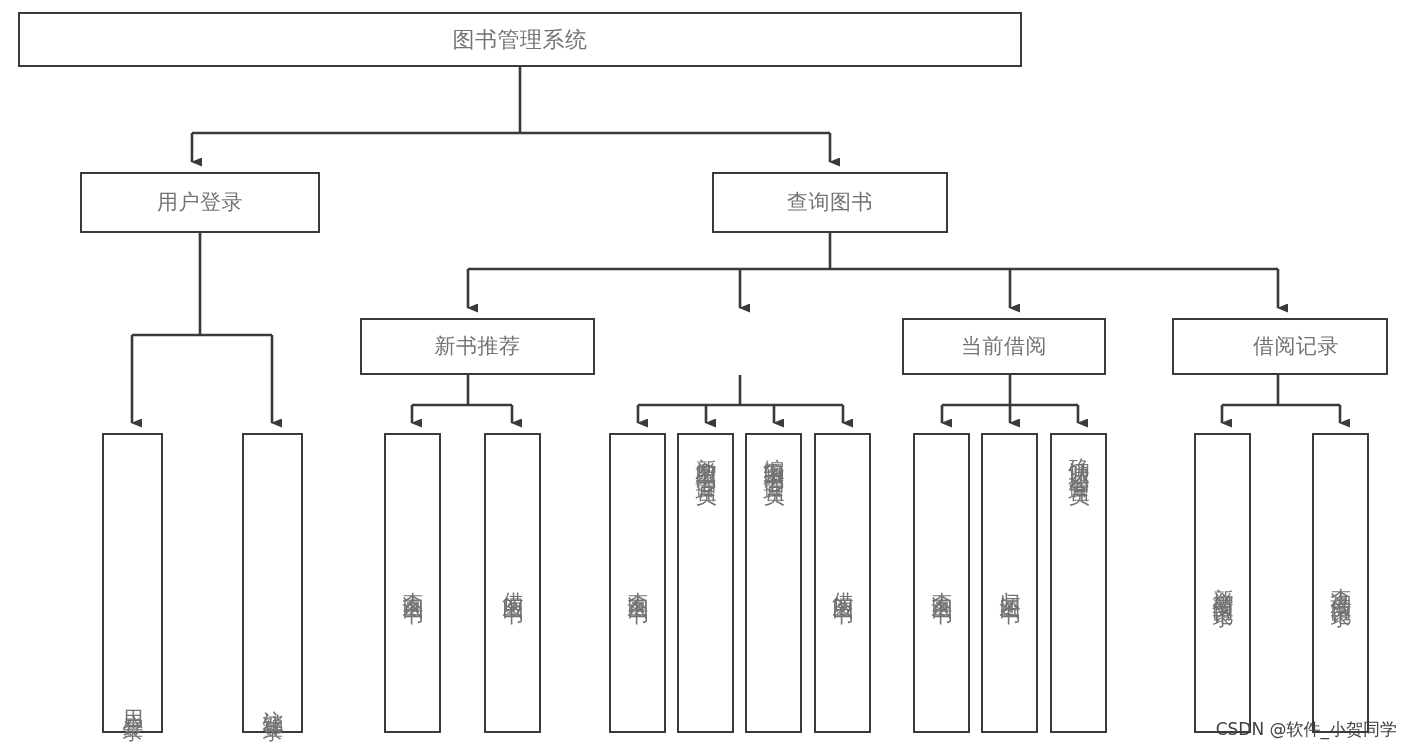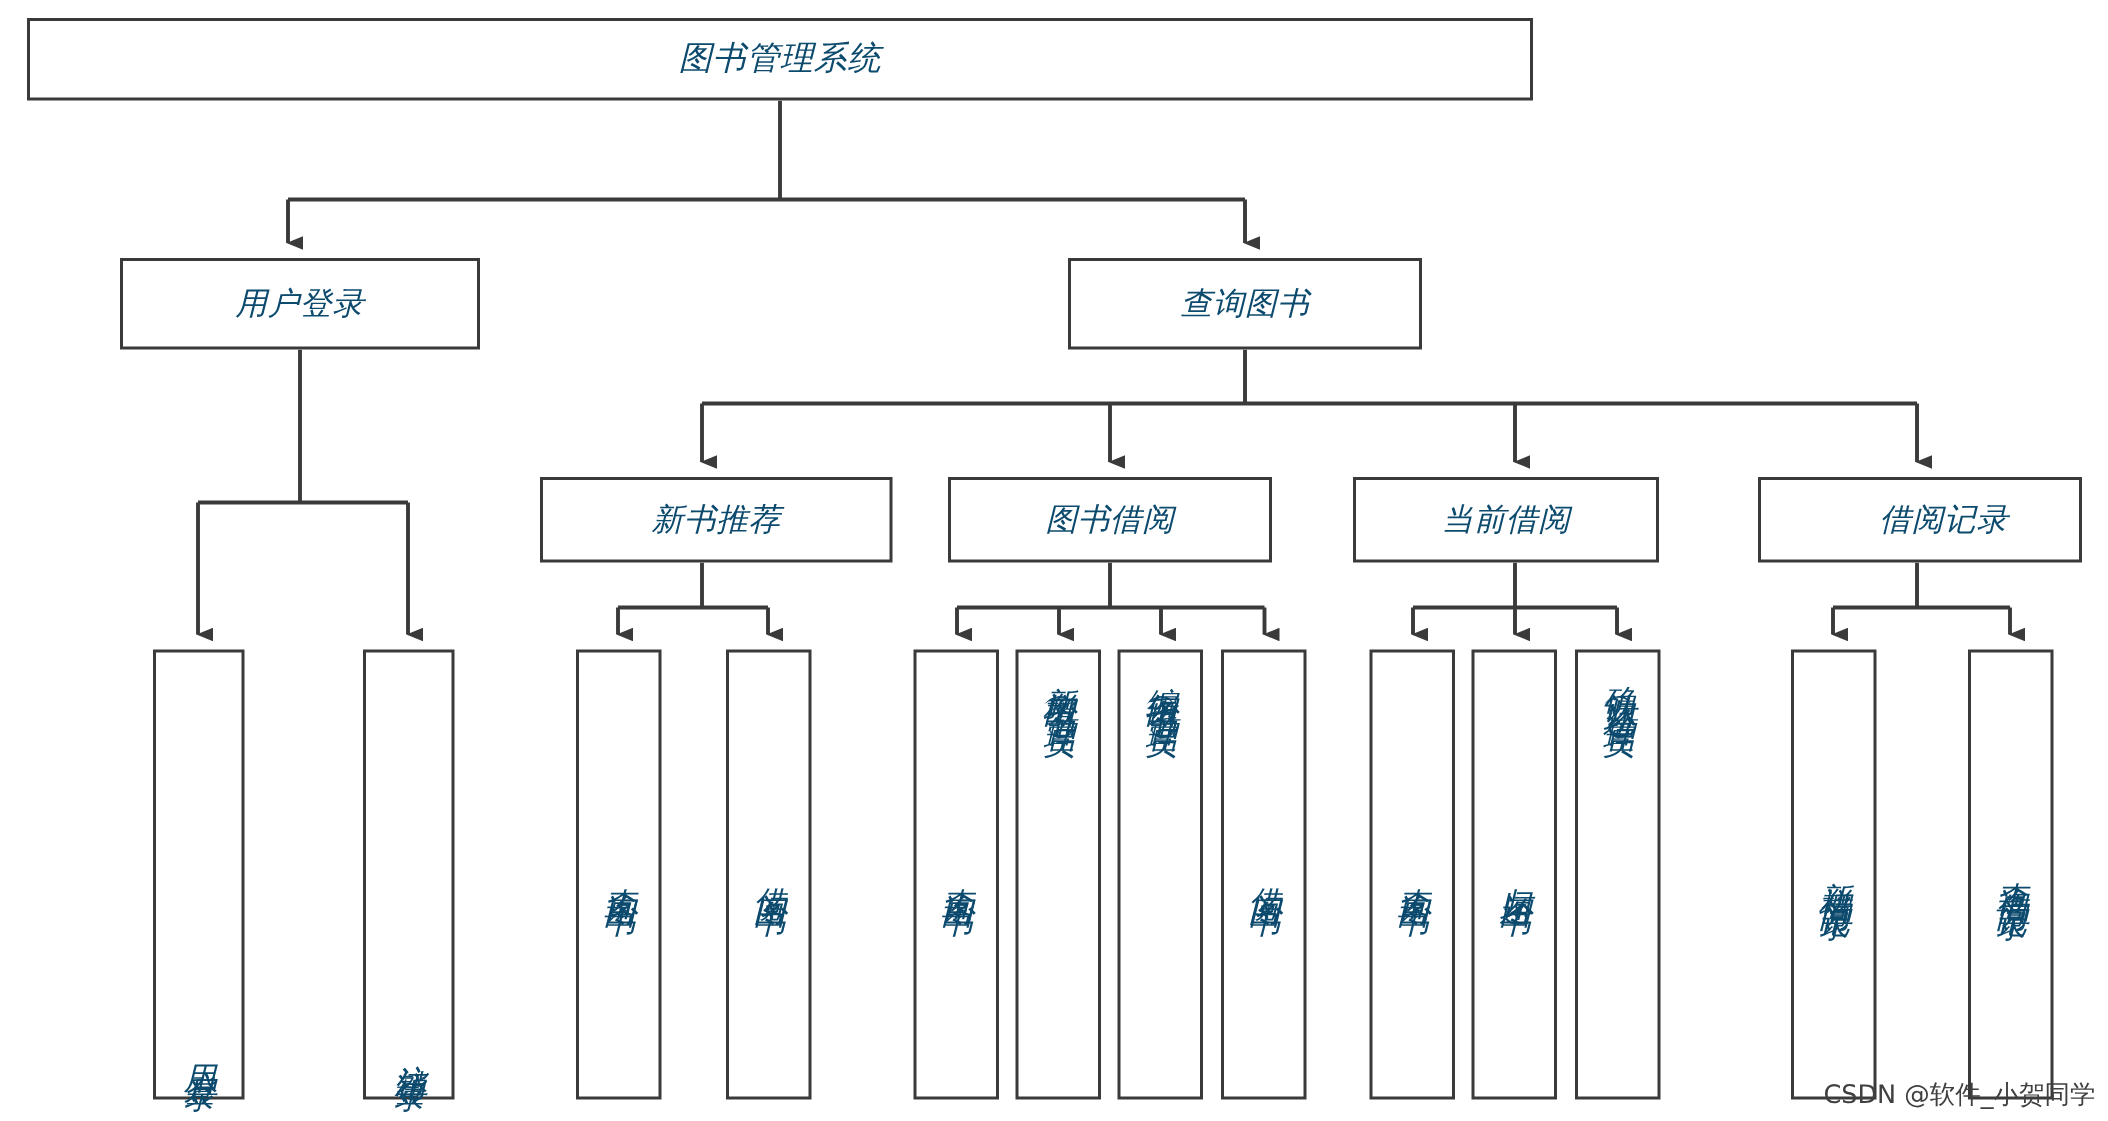--- a/index.html
+++ b/index.html
@@ -34,22 +34,21 @@
     display: flex;
     align-items: center;
     justify-content: center;
     color: #262626;
   }
   .node-label {
     display: block;
     text-align: center;
     line-height: 1.06;
     letter-spacing: 0.5px;
-    color: #0c4a6e;
-    font-style: italic;
+    color: #737373;
   }
   
   .node.horiz .node-label {
     font-size: 21px;
     white-space: nowrap;
   }
   .node.root .node-label {
     font-size: 22px;
   }
   
@@ -149,23 +148,20 @@
   <div class="node horiz" style="left:80px; top:172px; width:240px; height:61px;">
     <span class="node-label">用户登录</span>
   </div>
   <div class="node horiz" style="left:712px; top:172px; width:236px; height:61px;">
     <span class="node-label">查询图书</span>
   </div>
 
   <div class="node horiz" style="left:360px; top:318px; width:235px; height:57px;">
     <span class="node-label">新书推荐</span>
   </div>
-  <div class="node horiz" style="left:632px; top:318px; width:216px; height:57px;">
-    <span class="node-label">图书借阅</span>
-  </div>
   <div class="node horiz" style="left:902px; top:318px; width:204px; height:57px;">
     <span class="node-label">当前借阅</span>
   </div>
   <div class="node horiz" style="left:1172px; top:318px; width:216px; height:57px;padding-left:32px;">
     <span class="node-label">借阅记录</span>
   </div>
 
   <div class="node vert bottomish" style="left:102px; top:433px; width:61px; height:300px;">
     <span class="node-label">用户登录</span>
   </div>

